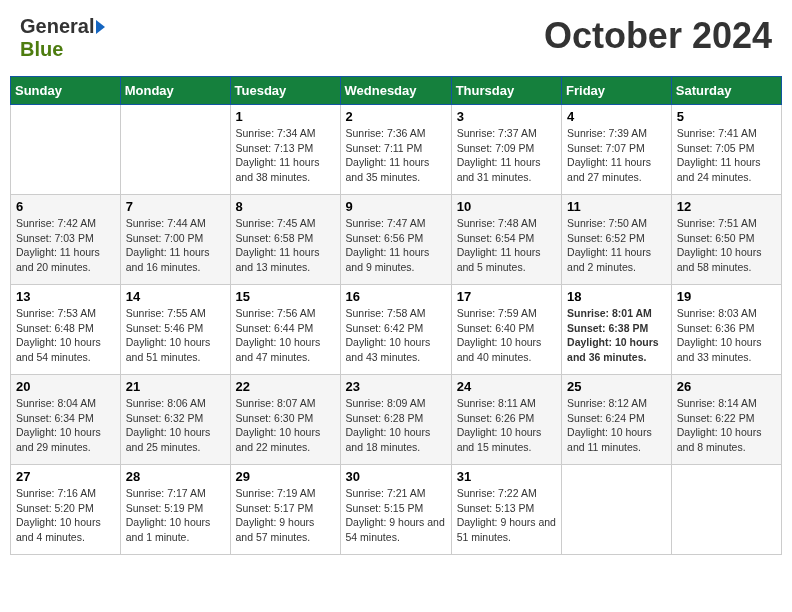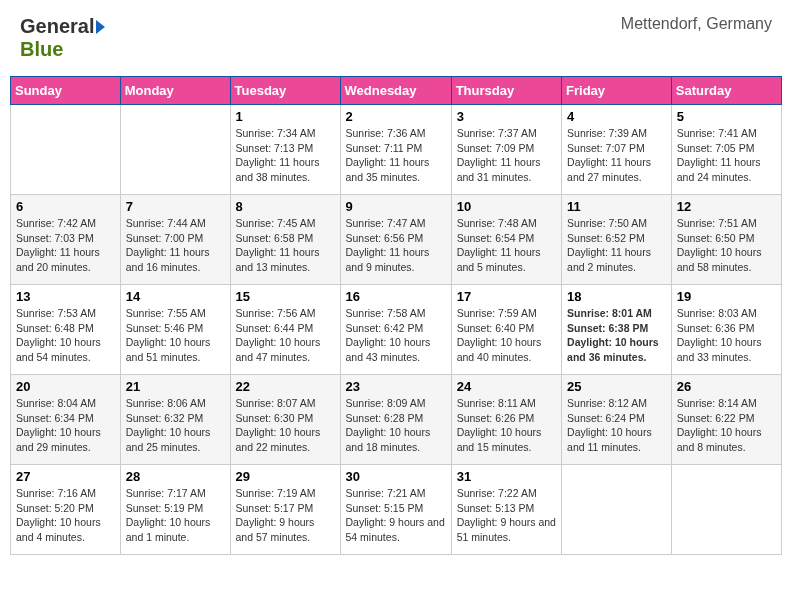--- a/index.html
+++ b/index.html
@@ -37,21 +37,21 @@
     .location-title {
       font-size: 16px;
       color: #555;
     }
     table {
       width: 100%;
       border-collapse: collapse;
       font-size: 11px;
     }
     thead th {
-      background-color: #ec4899;
+      background-color: #15803d;
       color: #fff;
       padding: 6px 4px;
       text-align: left;
       font-size: 13px;
       font-weight: bold;
       border: 1px solid #1155a0;
     }
     tbody td {
       border: 1px solid #ccc;
       vertical-align: top;
@@ -95,21 +95,21 @@
 
 <div class="header">
   <div class="logo">
     <div class="logo-row">
       <span style="font-size:20px;font-weight:bold;color:#333;">General</span>
       <span class="logo-triangle"></span>
     </div>
     <span style="font-size:20px;font-weight:bold;color:#4d7c0f;">Blue</span>
   </div>
   <div class="title-block">
-    <div class="location-title">Mettendorf, Germany</div>
+    <div class="month-title">October 2024</div>
   </div>
 </div>
 
 <table>
   <thead>
     <tr>
     <th>Sunday</th>
         <th>Monday</th>
         <th>Tuesday</th>
         <th>Wednesday</th>

